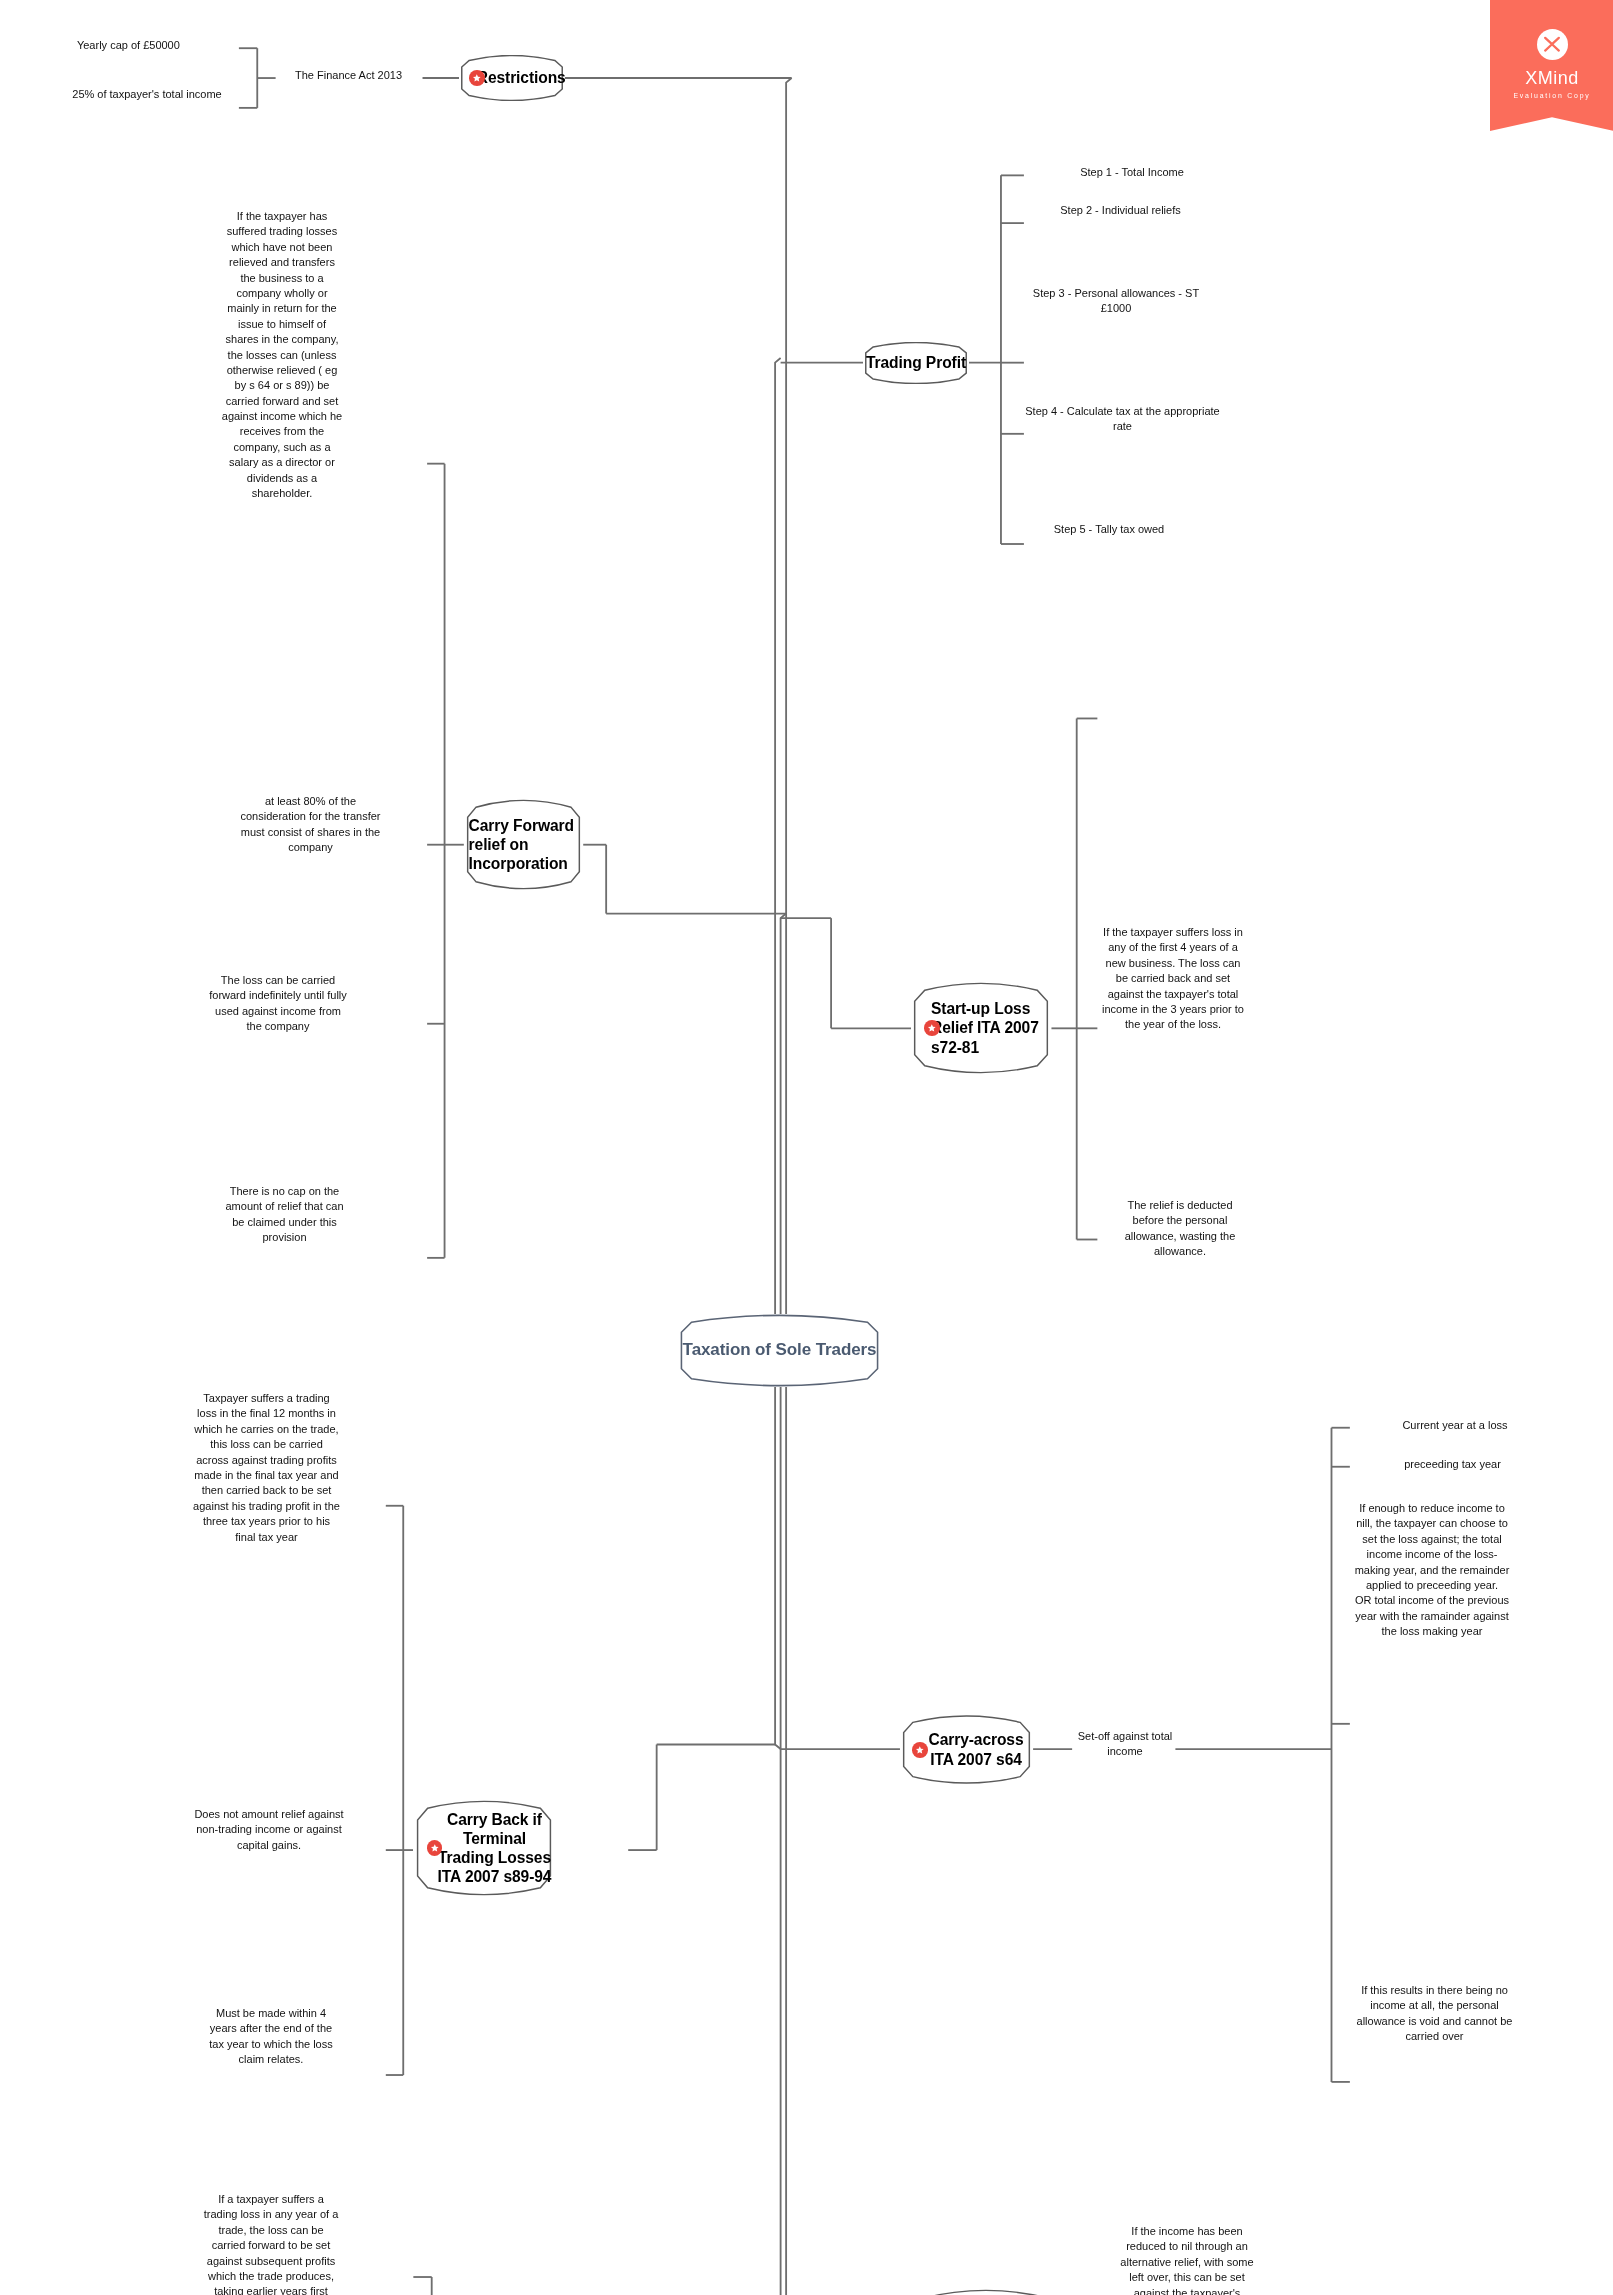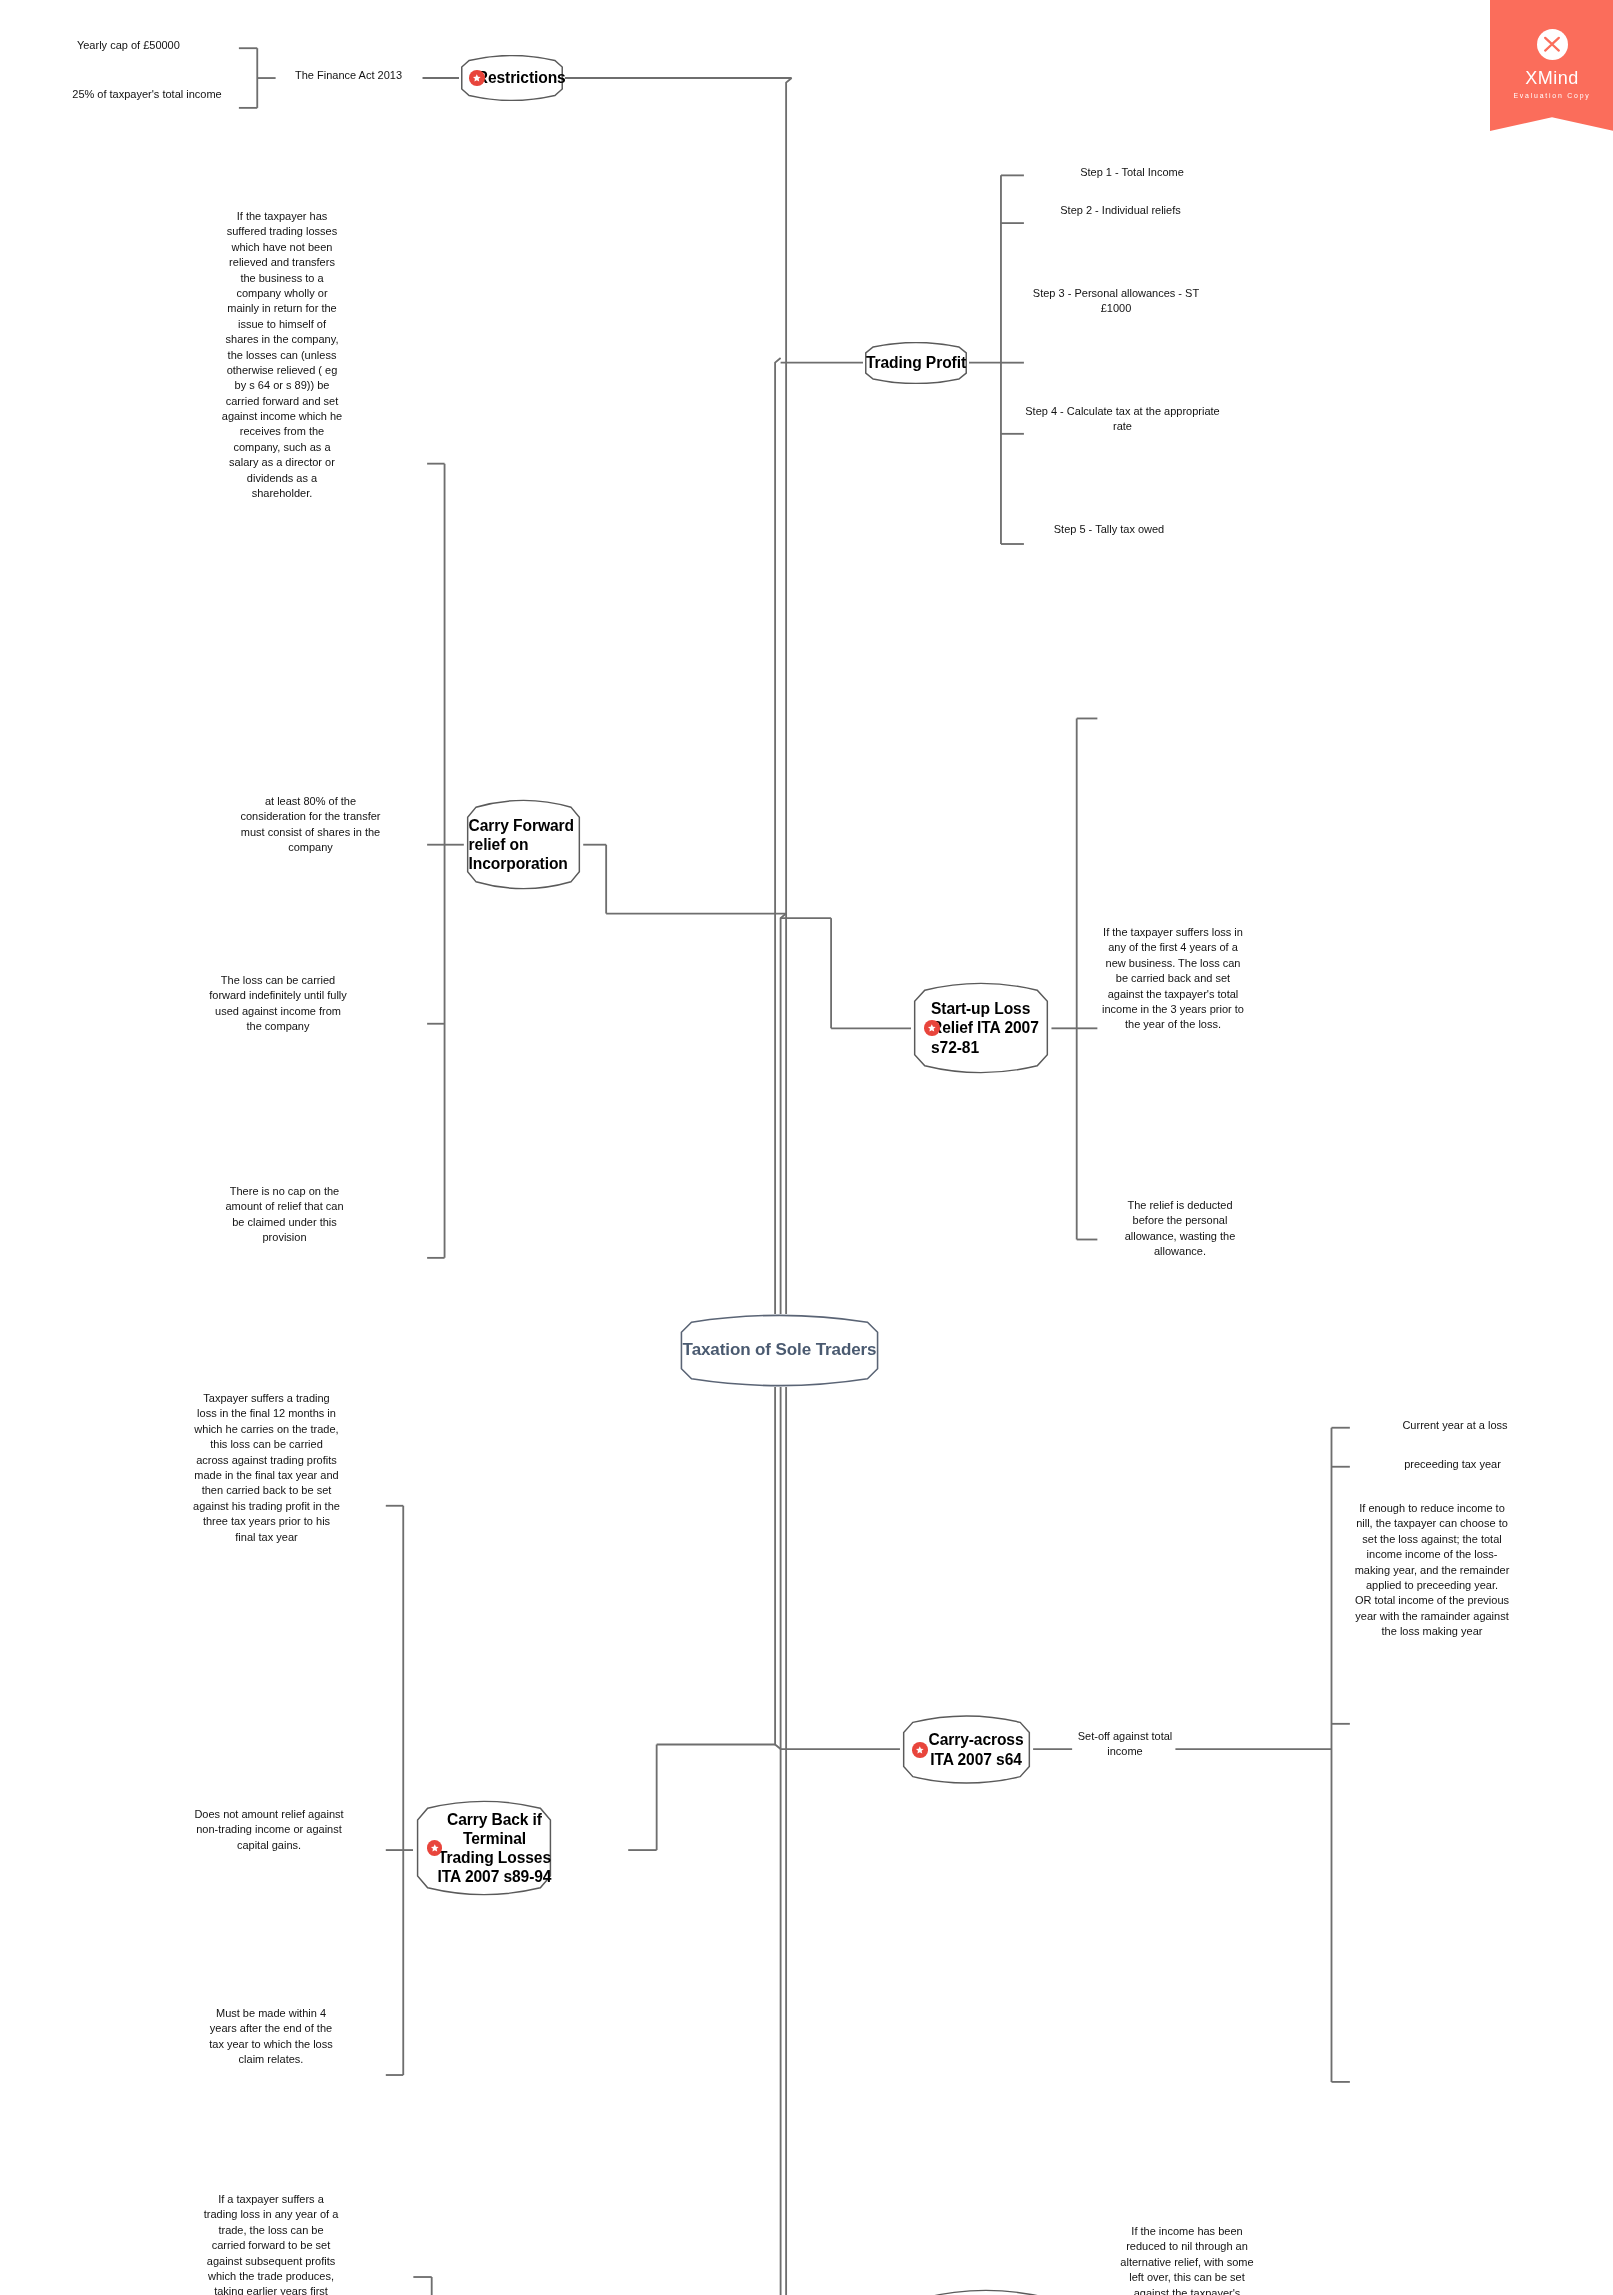--- a/index.html
+++ b/index.html
@@ -345,20 +345,21 @@
 
   <div class="leaf right" style="left:1072px; top:1729px; width:106px;">Set-off against total income</div>
 
   <div class="leaf right" style="left:1354px; top:1418px; width:202px;">Current year at a loss</div>
 
   <div class="leaf right" style="left:1354px; top:1457px; width:197px;">preceeding tax year</div>
 
   <div class="leaf right" style="left:1354px; top:1501px; width:156px;">If enough to reduce income to nill, the taxpayer can choose to set the loss against; the total income income of the loss-making year, and the remainder applied to preceeding year.
 OR  total income of the previous year with the ramainder against the loss making year</div>
 
+  <div class="leaf right" style="left:1354px; top:1983px; width:161px;">If this results in there being no income at all, the personal allowance is void and cannot be carried over</div>
 
   <div class="topic main" style="left:907px; top:2289px; width:158px; height:115px;">
     <svg class="shape" viewBox="0 0 345 250" preserveAspectRatio="none">
       <path d="M34 20 Q172 -14 311 20 L335 48 L335 202 L311 230 Q172 264 34 230 L10 202 L10 48 Z"></path>
     </svg>
 
   </div>
 
   <div class="leaf right" style="left:1116px; top:2224px; width:142px;">If the income has been reduced to nil through an alternative relief, with some left over, this can be set against the taxpayer's chargable gains for that tax year.</div>
 

